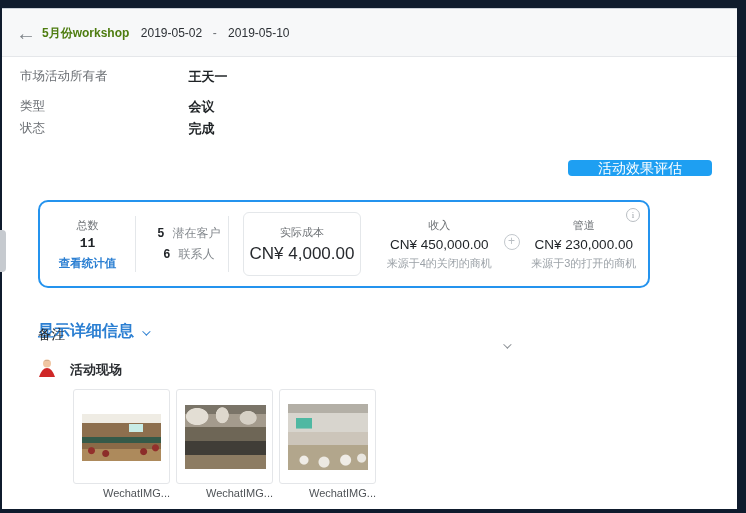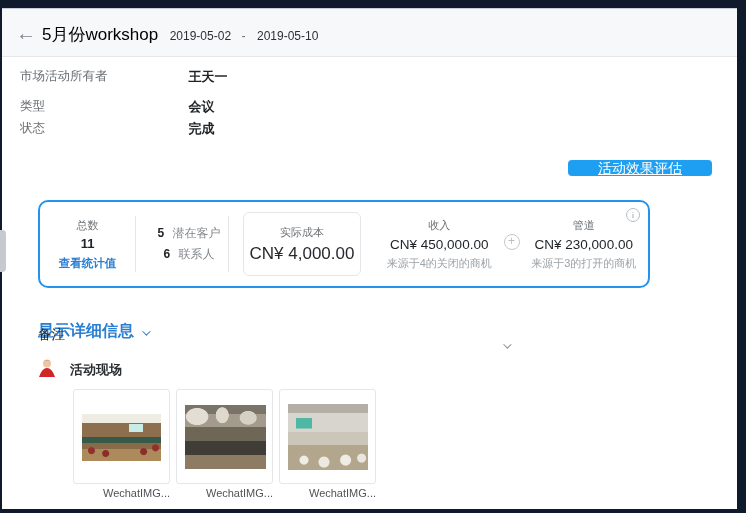--- a/index.html
+++ b/index.html
@@ -7,39 +7,39 @@
   .frame { position:relative; width:746px; height:513px; background:#0f1b2d; }
   .window { position:absolute; left:2px; top:8px; width:735px; height:501px; background:#ffffff; border-top:1px solid #c9cfd7; overflow:hidden; }
 
   
   .drawer-handle { position:absolute; left:0; top:230px; width:6px; height:42px; background:#c6cacf; border-radius:0 4px 4px 0; z-index:5; }
 
   
   .header { position:absolute; left:0; top:0; width:100%; height:48px; background:#f7f8f9; border-bottom:1px solid #e5e7ea; }
   .back-btn { position:absolute; left:10px; top:10px; width:28px; height:28px; background:none; border:none; color:#7d8288; font-size:20px; line-height:26px; cursor:pointer; }
   .title-row { position:absolute; left:40px; top:14px; white-space:nowrap; }
-  .page-title { font-size:17px; font-weight:normal; color:#000000; }
+  .page-title { font-size:12px; font-weight:bold; color:#4d7c0f; }
   .date { font-size:12px; color:#2c3035; margin-left:7px; }
   .date-sep { font-size:12px; color:#6a6e73; margin-left:6px; }
 
   
   .field-row { position:absolute; left:18px; height:18px; white-space:nowrap; }
   .field-label { display:inline-block; width:132px; text-align:left; font-size:12.5px; color:#6a6e73; vertical-align:middle; }
   .field-value { display:inline-block; margin-left:32px; font-size:13px; font-weight:600; color:#1f2326; vertical-align:middle;text-align:center; }
   .fr1 { top:58px; } .fr2 { top:88px; } .fr3 { top:110px; } .fr4 { top:150px; }
 
   
-  .eval-btn { position:absolute; left:566px; top:151px; width:144px; height:16px; background:#1e9ff2; color:#ffffff; border:none; border-radius:4px; font-size:14px; cursor:pointer; font-family:inherit;text-decoration:underline; }
+  .eval-btn { position:absolute; left:566px; top:151px; width:144px; height:16px; background:#1e9ff2; color:#ffffff; border:none; border-radius:4px; font-size:14px; cursor:pointer; font-family:inherit; }
 
   
   .stats-panel { position:absolute; left:36px; top:191px; width:612px; height:88px; border:2px solid #2493ee; border-radius:10px; background:#fff; display:flex; align-items:center; }
   .sec { text-align:center; }
   .sec-total { width:95px; }
   .sec-total .lab { font-size:11px; color:#6d7175; }
-  .sec-total .val { font-size:13px; font-weight:bold; color:#202428; margin-top:3px; }
+  .sec-total .val { font-size:13px; font-weight:bold; color:#202428; margin-top:3px;font-family:Liberation Mono, monospace; }
   .link-blue { display:inline-block; margin-top:5px; font-size:11.5px; font-weight:bold; color:#2b7fd2; text-decoration:none; cursor:pointer; }
   .vdiv { width:1px; height:56px; background:#e4e7ea; }
   .sec-members { width:92px; text-align:center; padding-left:14px; }
   .member-row { font-size:12px; margin:4px 0; white-space:nowrap; }
   .member-row .cnt { font-weight:bold; color:#202428; }
   .member-row .mlab { color:#83888d; margin-left:5px; }
   .cost-card { width:118px; height:64px; margin:0 14px; border:1px solid #e4e7ea; border-radius:6px; display:flex; flex-direction:column; align-items:center; justify-content:center; }
   .cost-card .lab { font-size:11px; color:#6d7175; }
   .cost-card .big { font-size:17px; color:#26292d; margin-top:4px; white-space:nowrap; }
   .sec-money { flex:1; }

